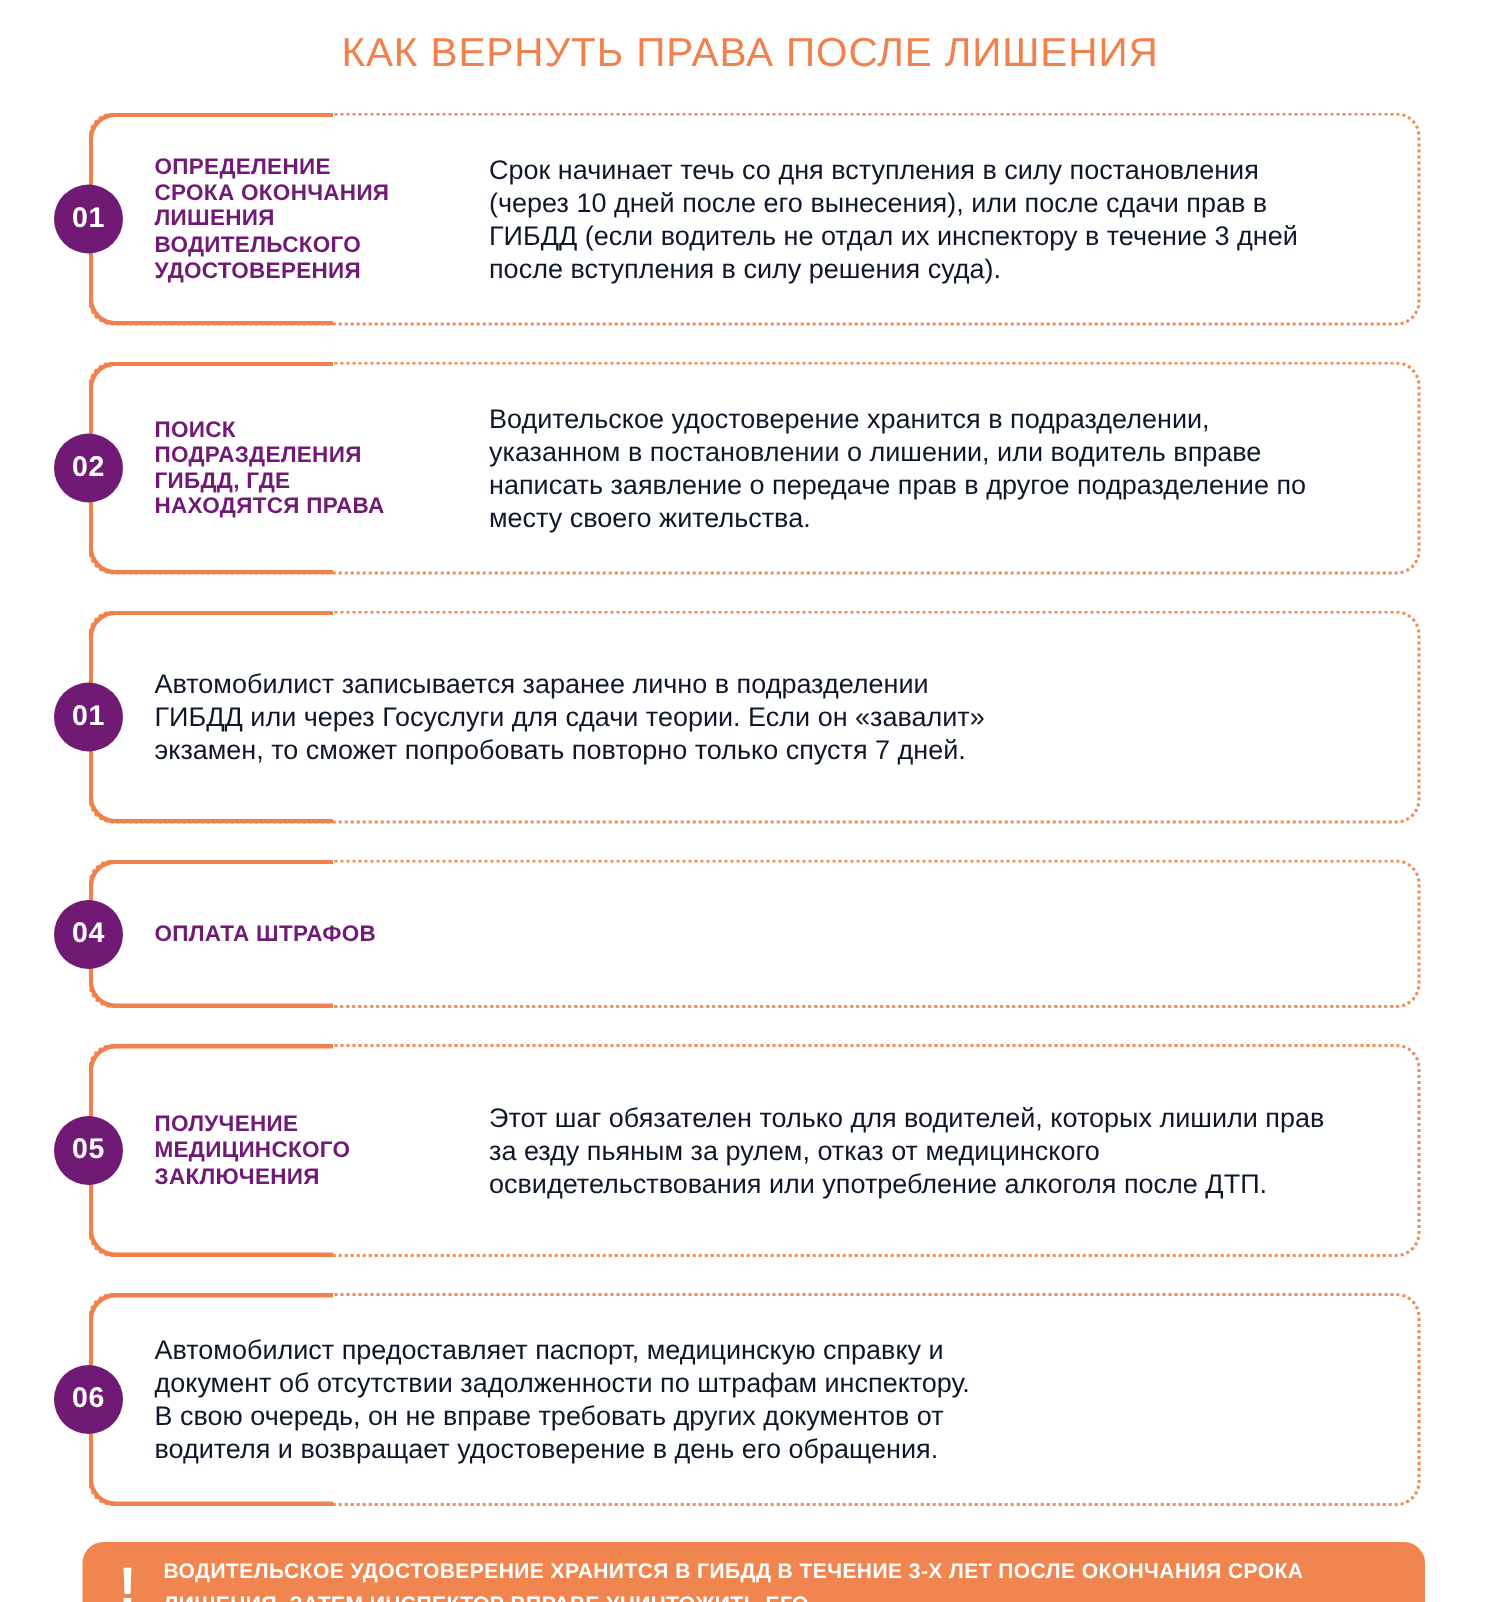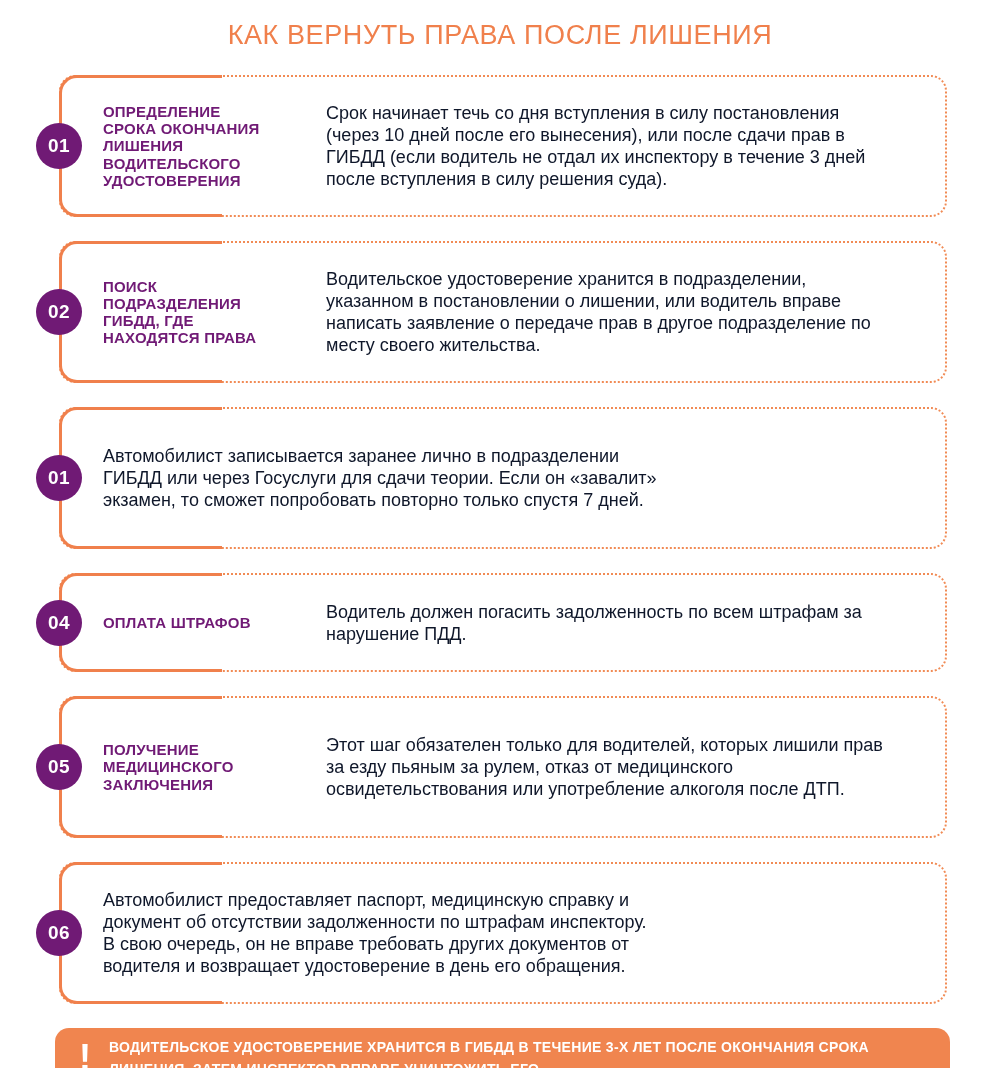--- a/index.html
+++ b/index.html
@@ -132,21 +132,20 @@
     </div>
 
     <div class="step-card">
       <div class="step-badge">01</div>
       <div class="step-text">Автомобилист записывается заранее лично в подразделении ГИБДД или через Госуслуги для сдачи теории. Если он «завалит» экзамен, то сможет попробовать повторно только спустя 7 дней.</div>
     </div>
 
     <div class="step-card">
       <div class="step-badge">04</div>
       <div class="step-heading">ОПЛАТА ШТРАФОВ</div>
-      <div class="step-text">Водитель должен погасить задолженность по всем штрафам за нарушение ПДД.</div>
     </div>
 
     <div class="step-card">
       <div class="step-badge">05</div>
       <div class="step-heading">ПОЛУЧЕНИЕ МЕДИЦИНСКОГО ЗАКЛЮЧЕНИЯ</div>
       <div class="step-text">Этот шаг обязателен только для водителей, которых лишили прав за езду пьяным за рулем, отказ от медицинского освидетельствования или употребление алкоголя после ДТП.</div>
     </div>
 
     <div class="step-card">
       <div class="step-badge">06</div>

